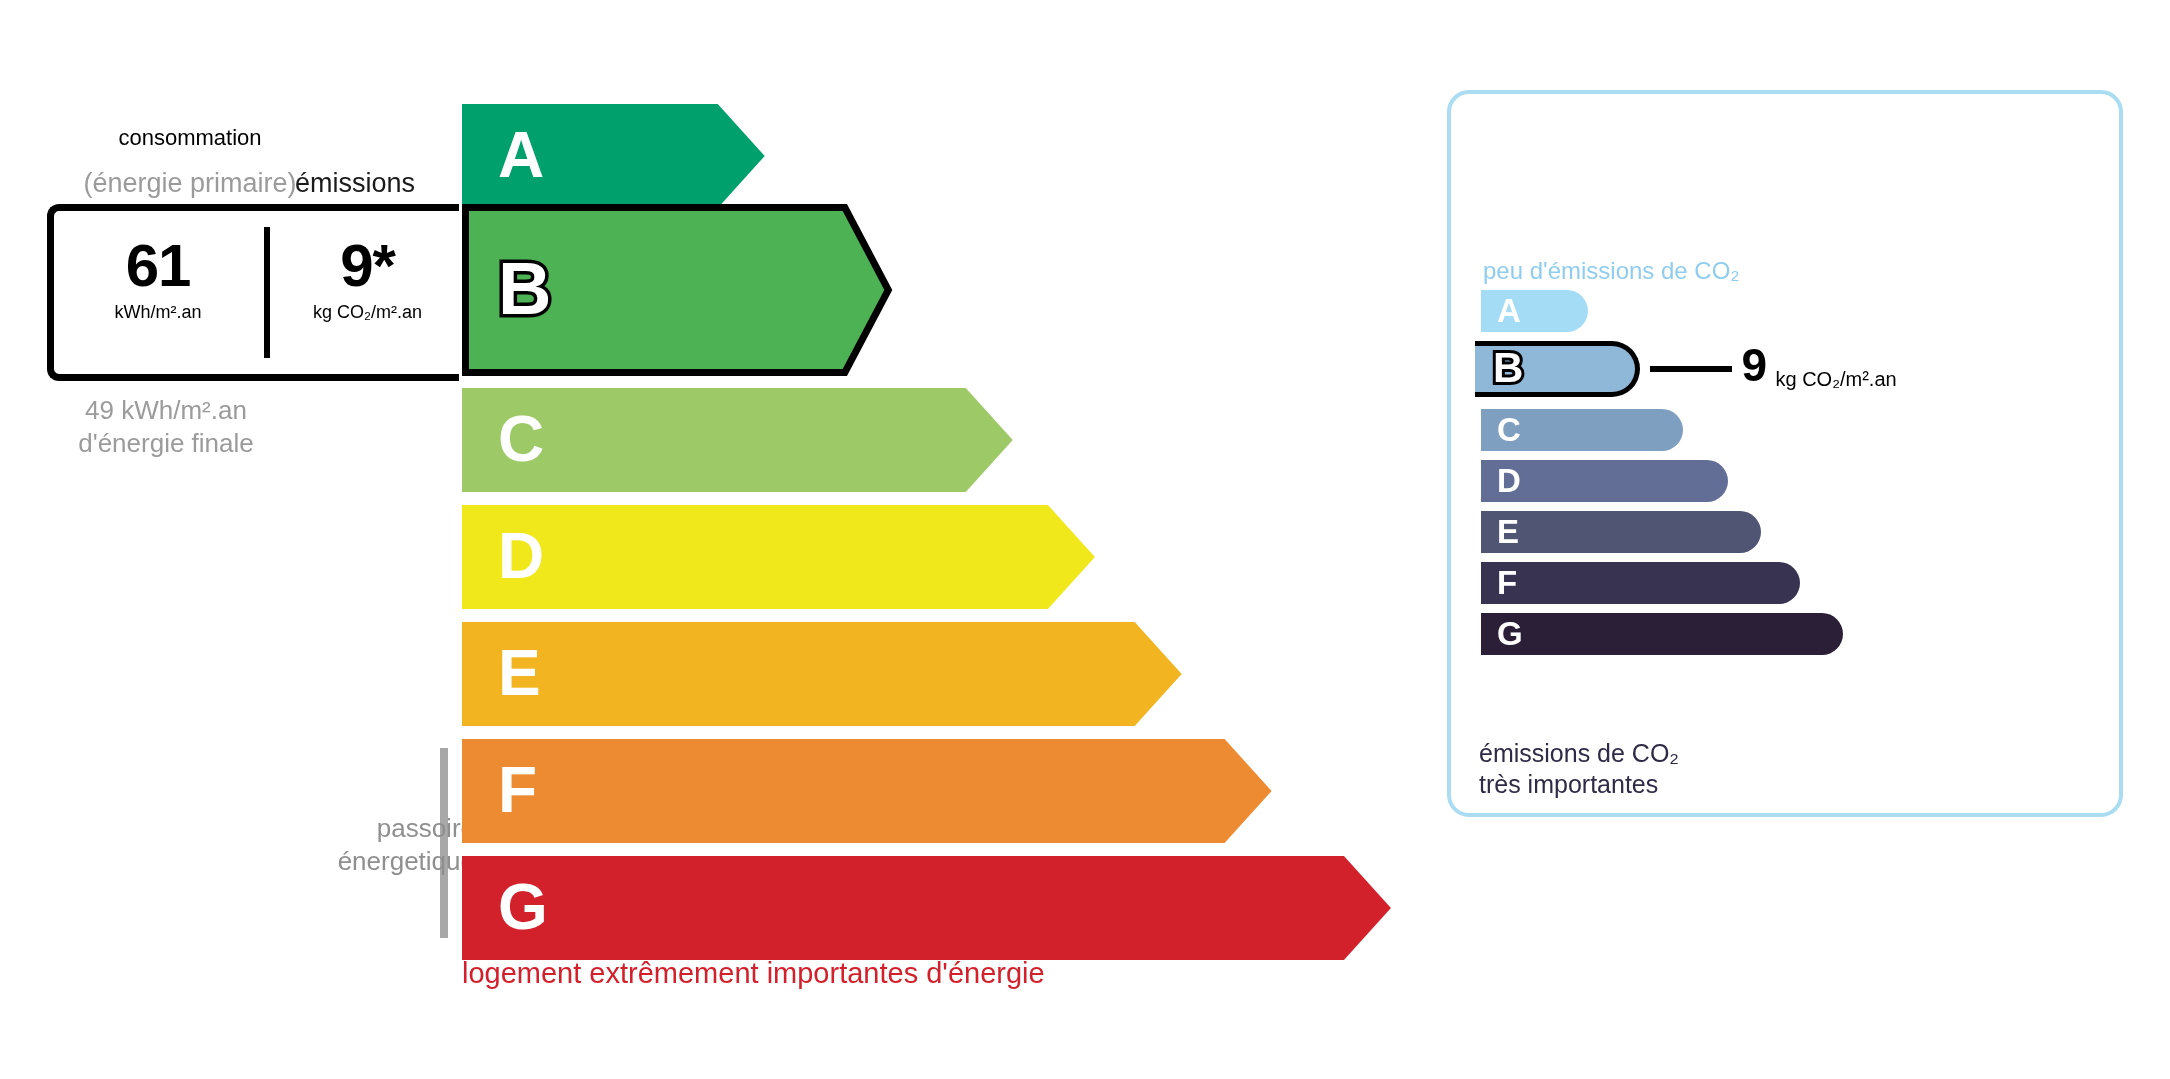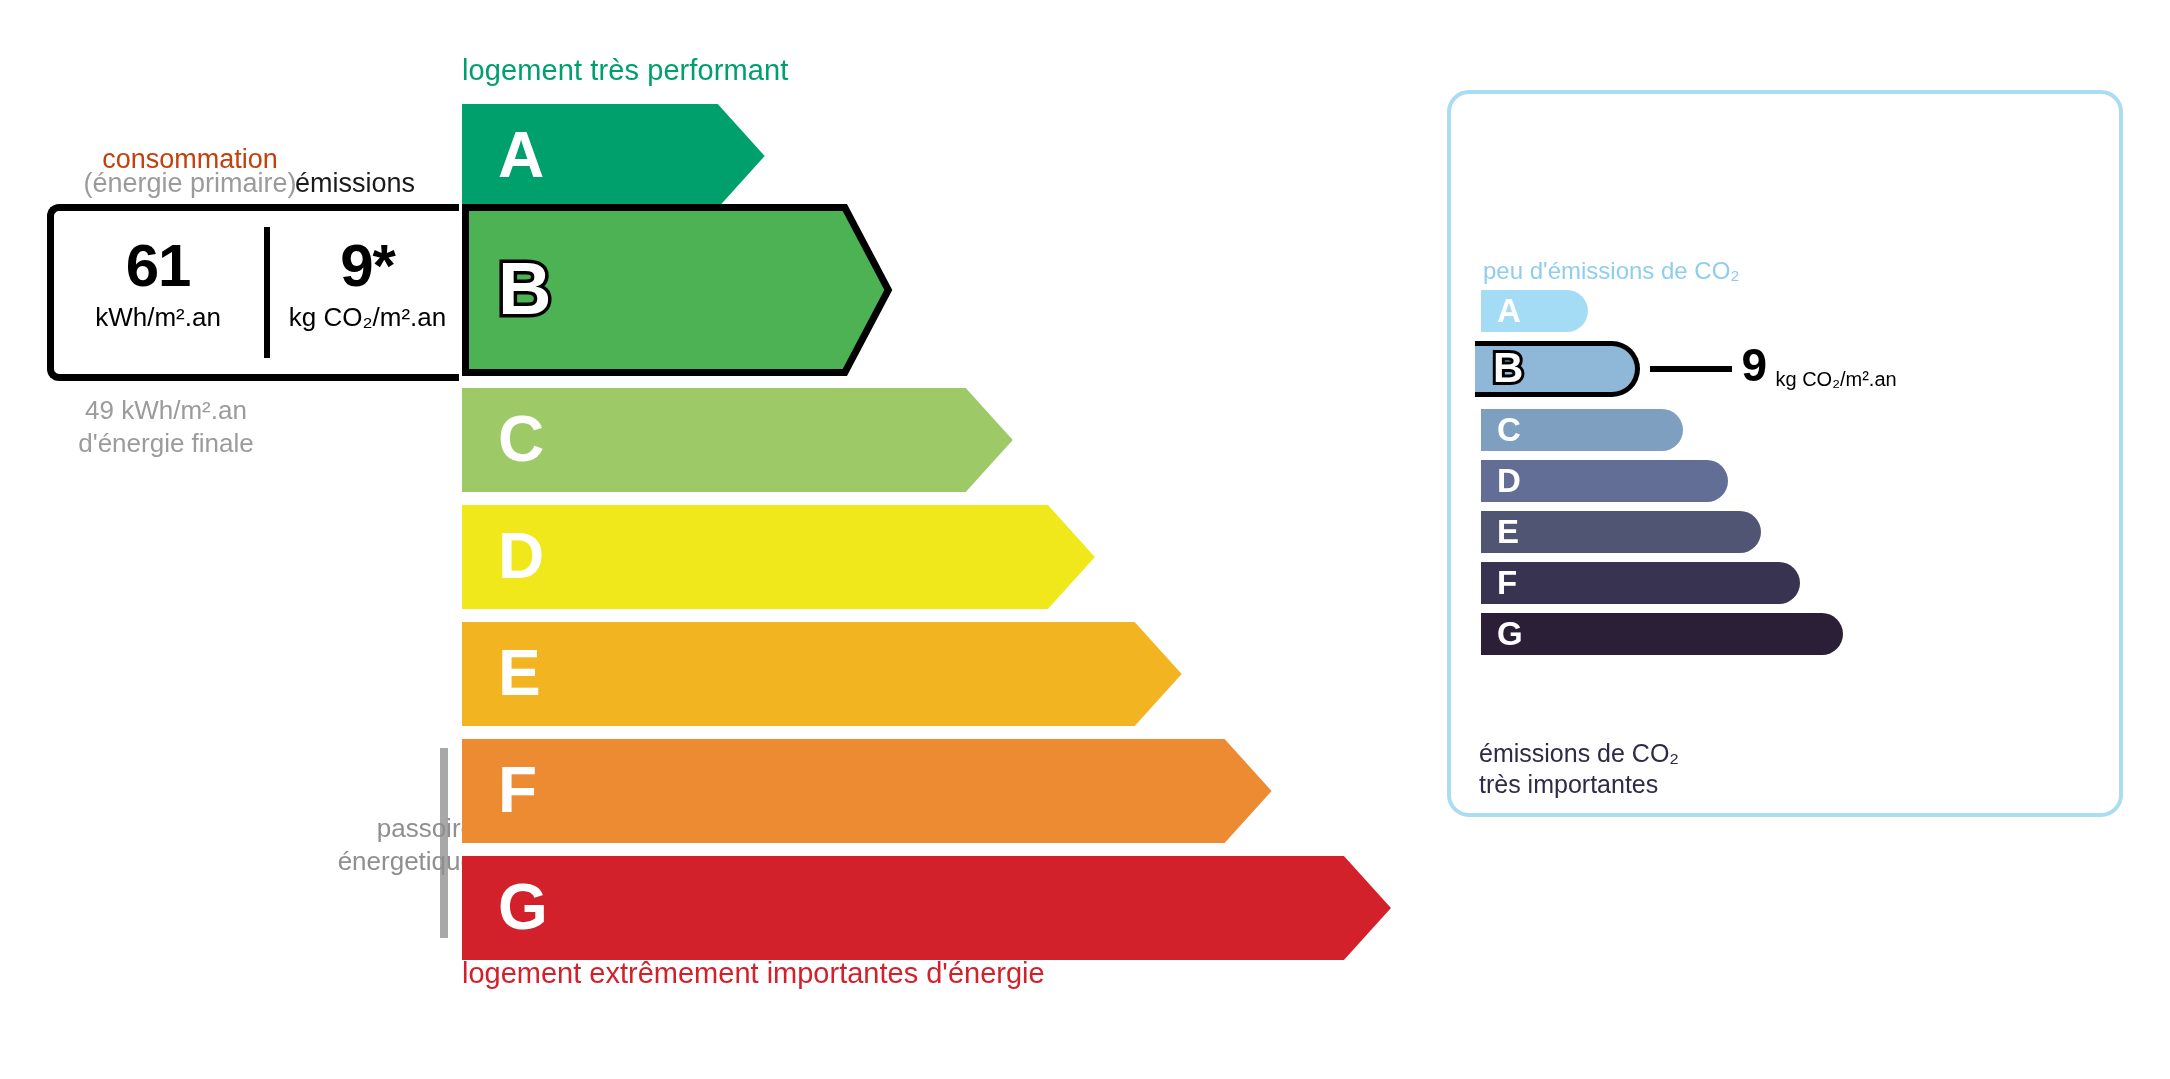--- a/index.html
+++ b/index.html
@@ -13,22 +13,22 @@
   #energy-panel{position:absolute;left:0;top:0;width:1380px;height:1079px;}
 
   
   .top-caption{
     position:absolute;left:462px;top:54px;
     font-size:29px;color:#00a06d;white-space:nowrap;letter-spacing:0.1px;
   }
 
   
   .hdr-conso{
-    position:absolute;left:65px;top:144px;width:250px;text-align:center;
-    font-size:27px;color:#c2410c;white-space:nowrap;
+    position:absolute;left:65px;top:125px;width:250px;text-align:center;
+    font-size:22px;color:#000000;white-space:nowrap;
   }
   .hdr-conso-sub{
     position:absolute;left:45px;top:168px;width:290px;text-align:center;
     font-size:27px;color:#9b9b9b;white-space:nowrap;
   }
   .hdr-emis{
     position:absolute;left:275px;top:168px;width:160px;text-align:center;
     font-size:27px;color:#1a1a1a;white-space:nowrap;
   }
 
@@ -36,21 +36,21 @@
   #value-box{
     position:absolute;left:47px;top:204px;width:412px;height:177px;
     border:7px solid #000;border-right:none;border-radius:12px 0 0 12px;
     background:#fff;box-sizing:border-box;
   }
   .vb-divider{
     position:absolute;left:264px;top:227px;width:6px;height:131px;background:#000;
   }
   .vb-cell{position:absolute;top:236px;text-align:center;}
   .vb-num{font-size:60px;font-weight:700;color:#000;line-height:1.0;letter-spacing:-1px;}
-  .vb-unit{font-size:26px;color:#000;margin-top:6px;white-space:nowrap;}
+  .vb-unit{font-size:18px;color:#000;margin-top:6px;white-space:nowrap;}
   #vb-left{left:55px;width:206px;}
   #vb-right{left:275px;width:185px;}
 
   .vb-final{
     position:absolute;left:36px;top:394px;width:260px;text-align:center;
     font-size:26px;color:#9b9b9b;line-height:33px;
   }
 
   
   .passoire{
@@ -111,21 +111,20 @@
   }
   .co2-leader{position:absolute;height:6px;background:#000;}
   .co2-value{position:absolute;font-size:46px;font-weight:700;color:#000;line-height:1;}
   .co2-value-unit{position:absolute;font-size:20px;color:#000;white-space:nowrap;}
 </style>
 </head>
 <body>
 
 <div id="energy-panel">
 
-  <div class="top-caption">logement très performant</div>
 
   <div class="hdr-conso">consommation</div>
   <div class="hdr-conso-sub">(énergie primaire)</div>
   <div class="hdr-emis">émissions</div>
 
   <div id="value-box"></div>
   <div class="vb-divider"></div>
 
   <div class="vb-cell" id="vb-left">
     <div class="vb-num">61</div>

